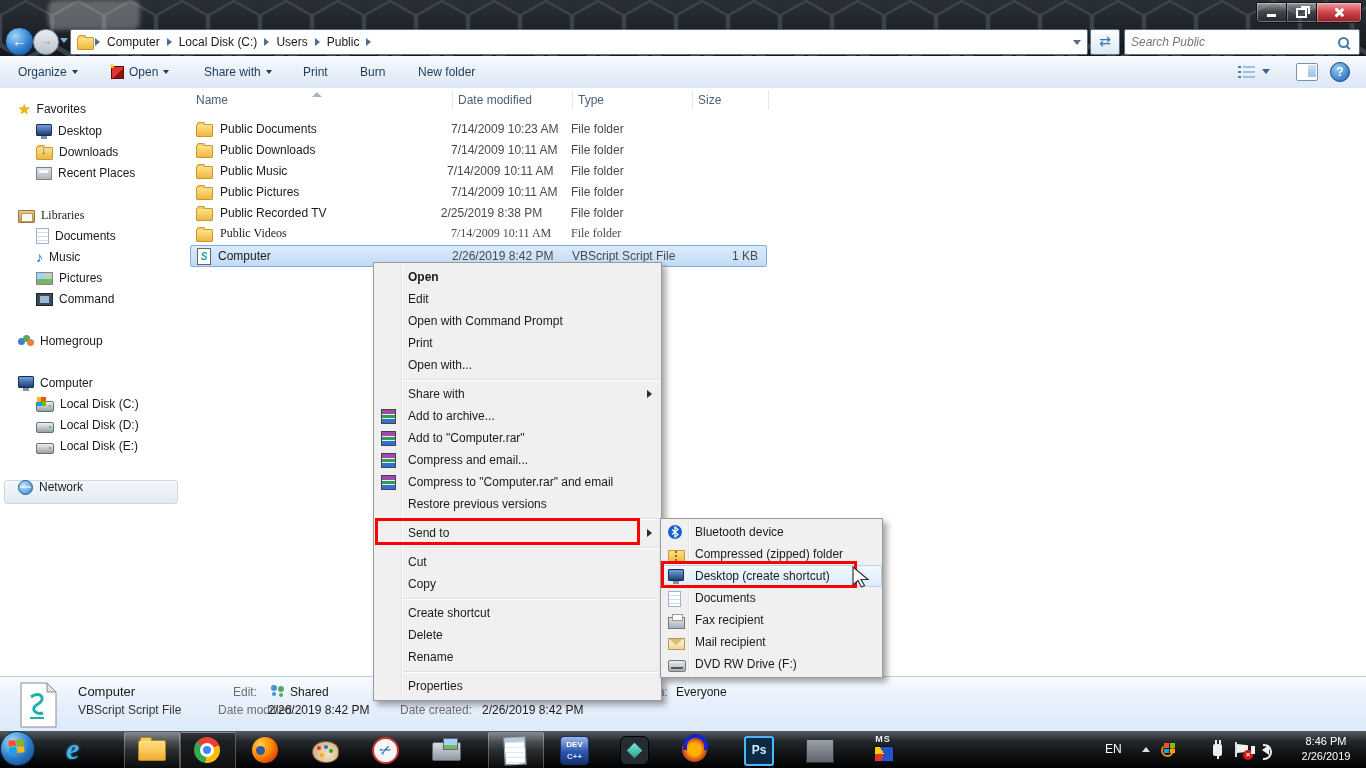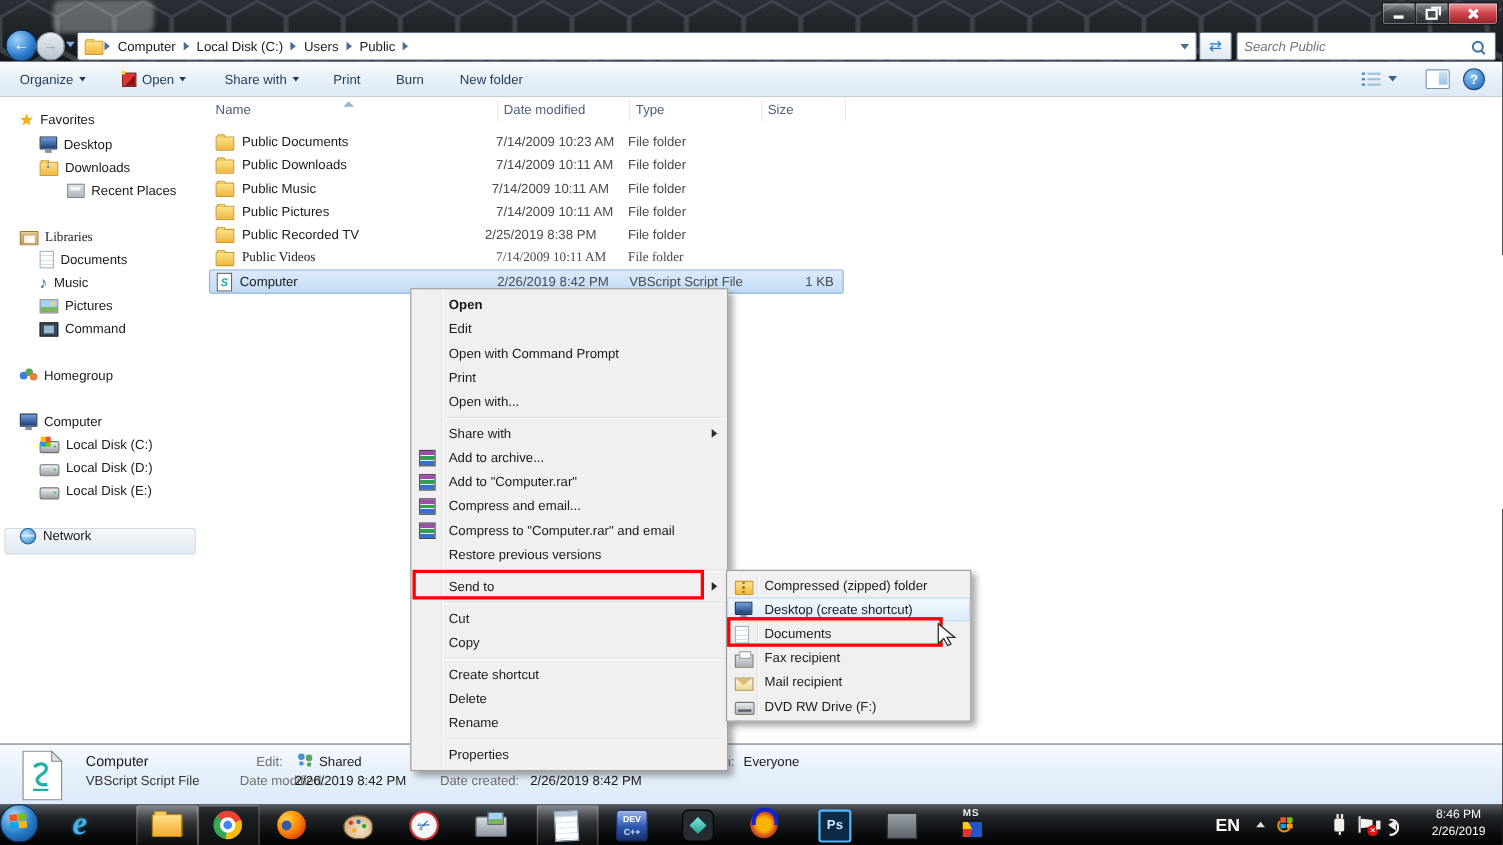--- a/index.html
+++ b/index.html
@@ -212,21 +212,21 @@
       background:linear-gradient(#9aa0a6,#5d646b),
                  repeating-linear-gradient(0deg,transparent 0 5px,#3a3f44 5px 6px),
                  repeating-linear-gradient(90deg,transparent 0 8px,#3a3f44 8px 9px);
       background-blend-mode:normal,multiply,multiply;}
   .msdos{width:34px;height:30px;position:relative;margin-top:1px;}
   .msdos::before{content:"MS";position:absolute;left:0;right:0;top:-1px;text-align:center;color:#eee;font-size:9px;font-weight:bold;letter-spacing:1px;}
   .msdos::after{content:"";position:absolute;left:8px;top:11px;width:18px;height:14px;border:1px solid #111;
       background:conic-gradient(from 200deg,#e03333 0 70deg,#ffcc00 70deg 130deg,#2255cc 130deg 360deg);}
 
   
-  .tray-txt{color:#fff;font-size:16px;font-weight:bold;}
+  .tray-txt{color:#fff;font-size:12px;}
   .tri-up-w{width:0;height:0;border-left:4px solid transparent;border-right:4px solid transparent;border-bottom:5px solid #ddd;}
   .tray-flag4{width:12px;height:11px;display:grid;grid-template-columns:5px 5px;grid-template-rows:4.5px 4.5px;gap:1px;}
   .tray-flag4 i:nth-child(1){background:#f35325;} .tray-flag4 i:nth-child(2){background:#81bc06;}
   .tray-flag4 i:nth-child(3){background:#05a6f0;} .tray-flag4 i:nth-child(4){background:#ffba08;}
   .tray-flag4::after{content:"";position:absolute;left:-3px;bottom:-3px;width:9px;height:9px;border:2px solid #f08a00;border-radius:50%;border-top-color:transparent;}
   .plug{width:9px;height:12px;background:#eee;border-radius:2px;position:relative;margin-top:2px;}
   .plug::before{content:"";position:absolute;left:1.5px;top:-4px;width:2px;height:4px;background:#eee;box-shadow:4px 0 0 #eee;}
   .plug::after{content:"";position:absolute;left:3.5px;bottom:-3px;width:2px;height:3px;background:#eee;}
   .flagic{width:11px;height:9px;background:#f2f2f2;clip-path:polygon(0 0,100% 15%,100% 85%,0 100%);position:relative;margin-top:1px;}
   .flag-wrap::before{content:"";position:absolute;left:-2px;top:0;width:2px;height:15px;background:#ddd;}
@@ -331,21 +331,21 @@
       <div class="sb-item" style="left:36px;top:33px;">
         <span class="ic ic-monitor"></span>
           <span>Desktop</span>
         </div>
       <div class="sb-item" style="left:36px;top:54px;">
         <span class="ic ic-folder ic-download">
             <span class="arr">↓</span>
           </span>
           <span>Downloads</span>
         </div>
-      <div class="sb-item" style="left:36px;top:75px;margin-left:25px;">
+      <div class="sb-item" style="left:36px;top:75px;">
         <span class="ic ic-recent"></span>
           <span>Recent Places</span>
         </div>
 
       <div class="sb-item" style="left:18px;top:117px;font-family:Liberation Serif, serif;">
         <span class="ic ic-lib"></span>
           <span>Libraries</span>
         </div>
       <div class="sb-item" style="left:36px;top:138px;">
         <span class="ic ic-doc"></span>
@@ -519,20 +519,26 @@
     <div class="cm-sep"></div>
     <div class="cm-item"><span>Create shortcut</span></div>
     <div class="cm-item"><span>Delete</span></div>
     <div class="cm-item"><span>Rename</span></div>
     <div class="cm-sep"></div>
     <div class="cm-item"><span>Properties</span></div>
   </div>
 
   <div id="smenu" class="abs">
     <div class="sm-item">
+      <svg class="mi" width="14" height="14">
+          <circle cx="7" cy="7" r="7" fill="#1464c8"></circle>
+          <path d="M4 4.5 L10 9.5 L7 12 L7 2 L10 4.5 L4 9.5" stroke="#fff" stroke-width="1.2" fill="none"></path>
+        </svg>
+      <span>Bluetooth device</span></div>
+    <div class="sm-item">
       <span class="mi ic ic-zip"></span>
       <span>Compressed (zipped) folder</span></div>
     <div class="sm-item hover">
       <span class="mi ic ic-monitor"></span>
       <span>Desktop (create shortcut)</span></div>
     <div class="sm-item">
       <span class="mi ic ic-doc"></span>
       <span>Documents</span></div>
     <div class="sm-item">
       <span class="mi ic ic-fax"></span>

